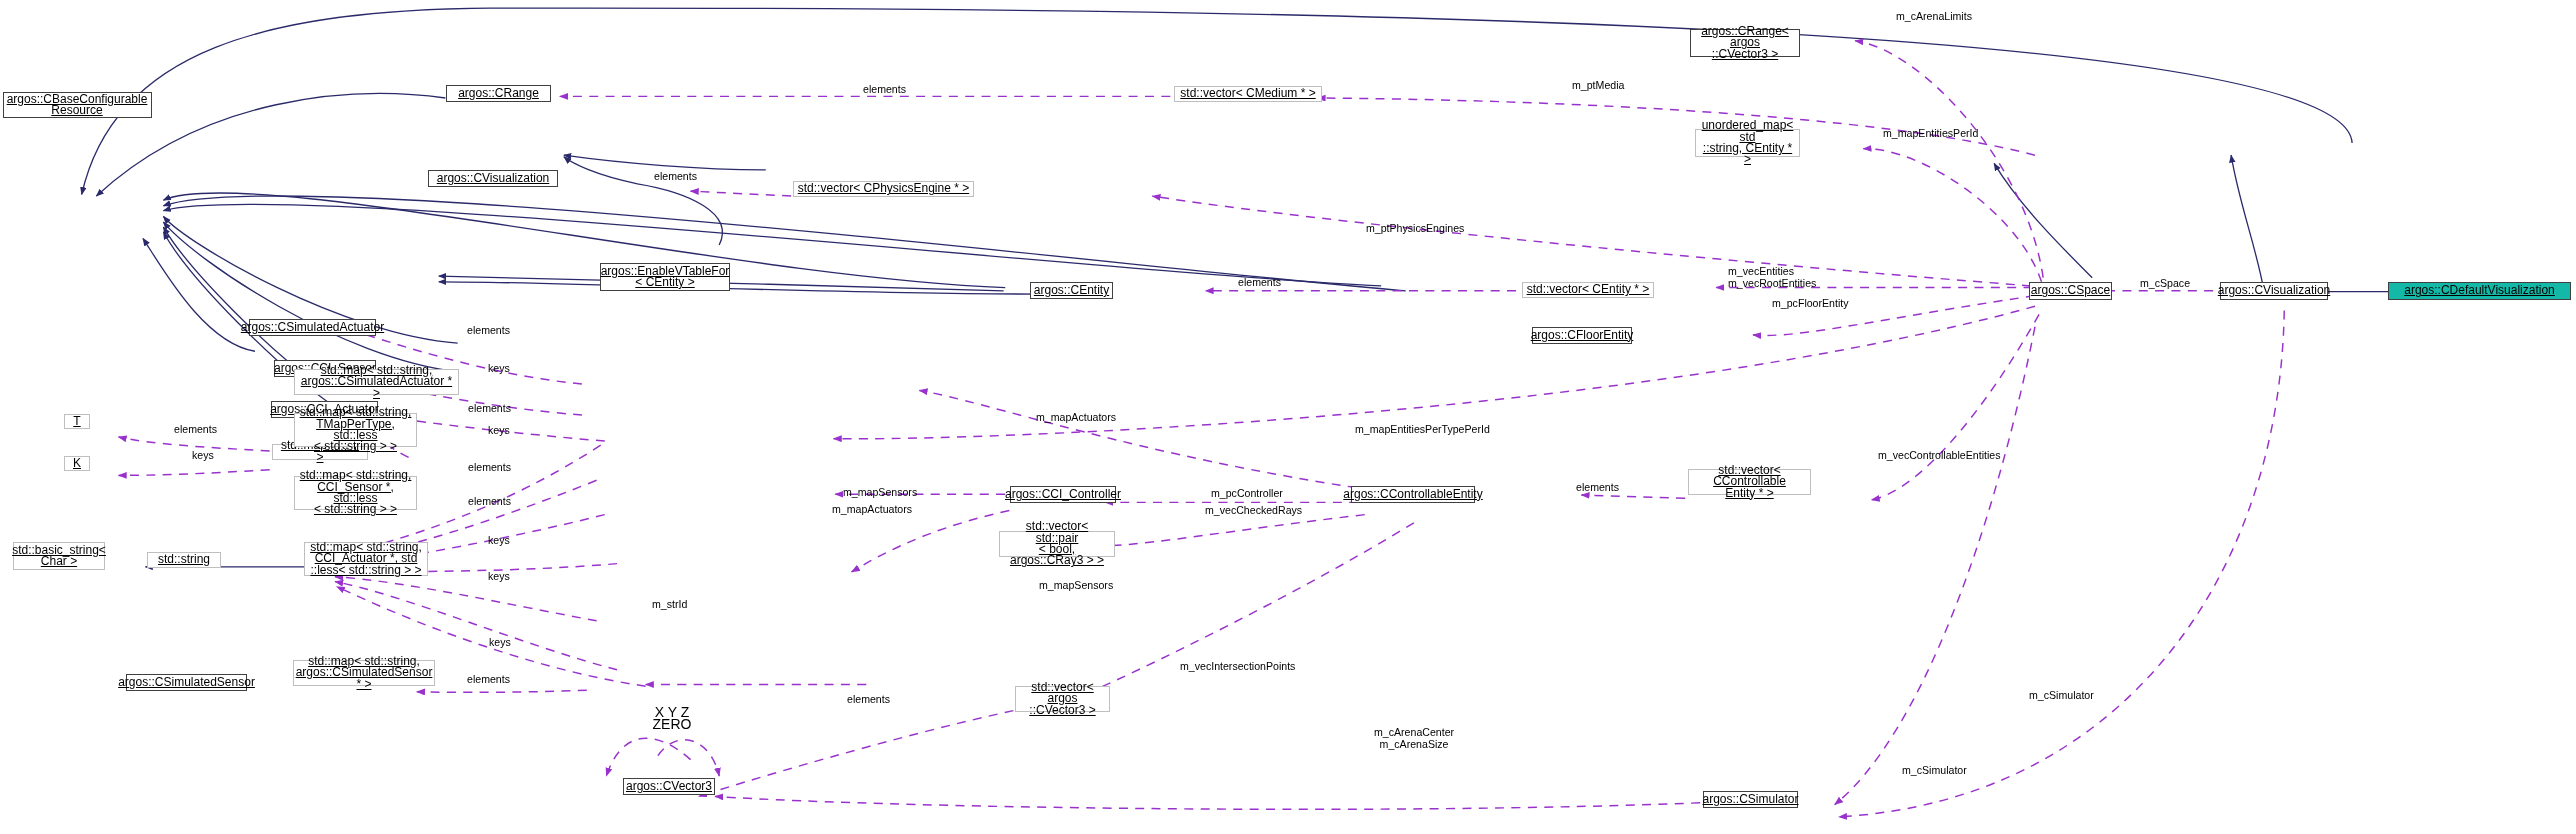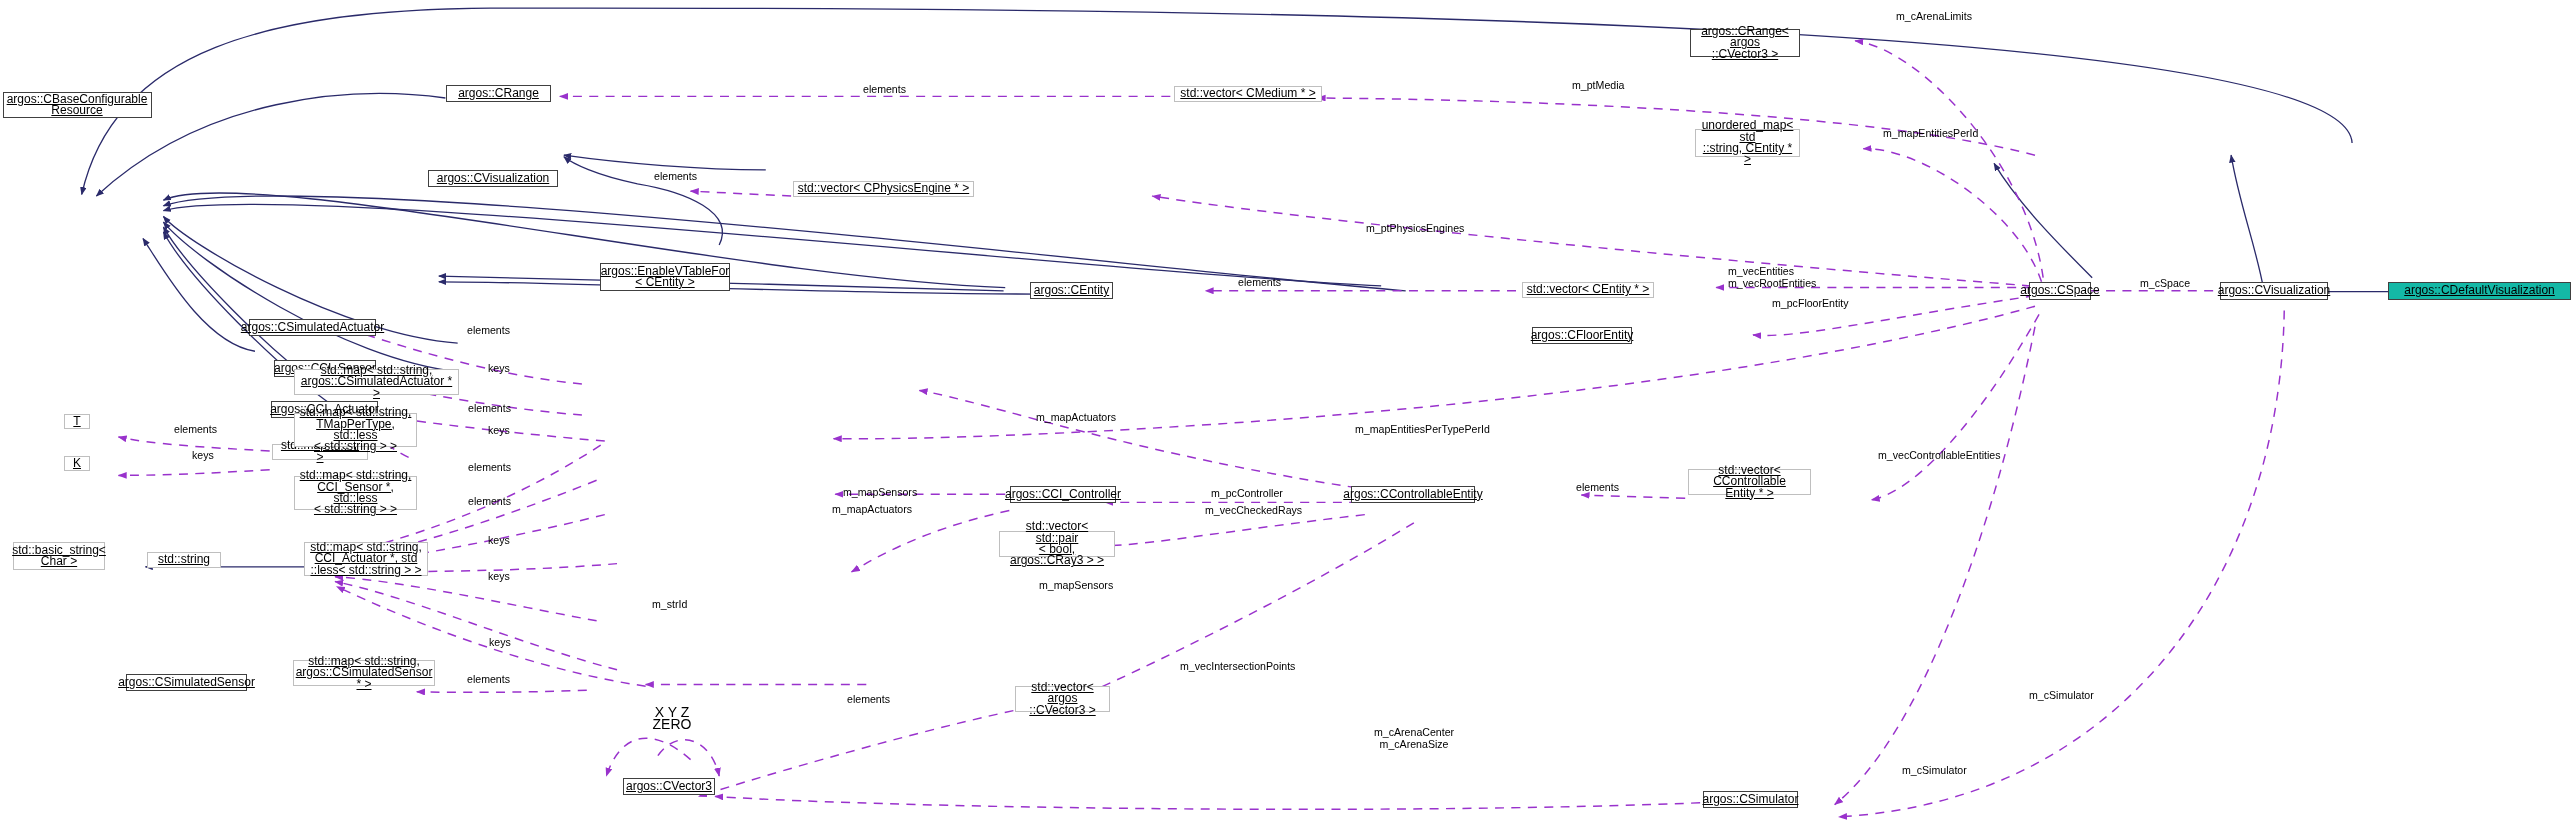--- a/index.html
+++ b/index.html
@@ -204,21 +204,21 @@
   </div>
 
   <div class="node light" style="left:1522px;top:282px;width:132px;height:16.3px;">
     <span>std::vector&lt; CEntity * &gt;</span>
   </div>
 
   <div class="node solid" style="left:1532px;top:327px;width:100px;height:17px;">
     <span>argos::CFloorEntity</span>
   </div>
 
-  <div class="node solid" style="left:2029px;top:282px;width:62px;height:18px;text-align:right;">
+  <div class="node solid" style="left:2029px;top:282px;width:83px;height:18px;text-align:right;">
     <span>argos::CSpace</span>
   </div>
 
   <div class="node solid" style="left:2220px;top:282px;width:108px;height:18px;">
     <span>argos::CVisualization</span>
   </div>
 
   <div class="node focus" style="left:2388px;top:282px;width:183px;height:18px;">
     <span>argos::CDefaultVisualization</span>
   </div>

